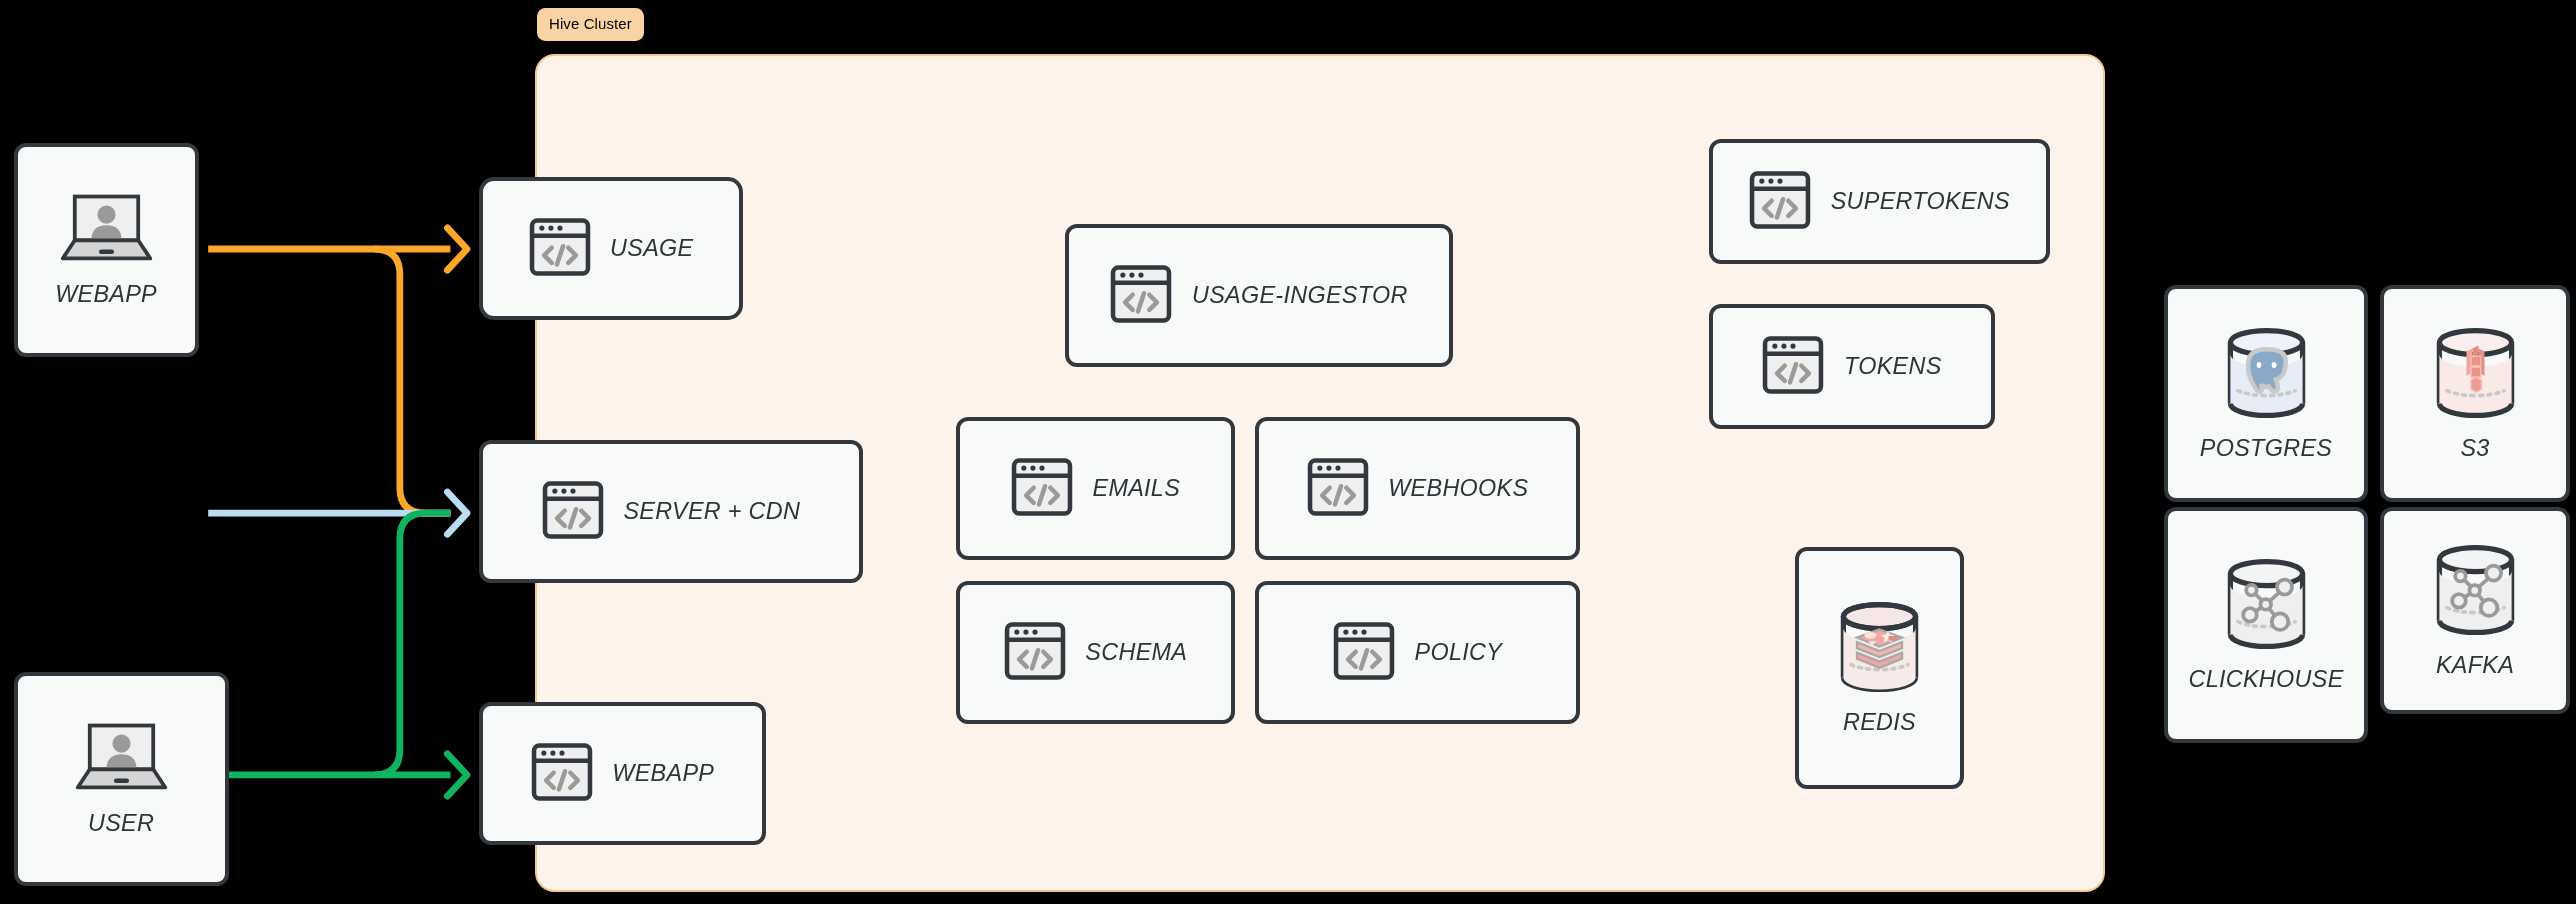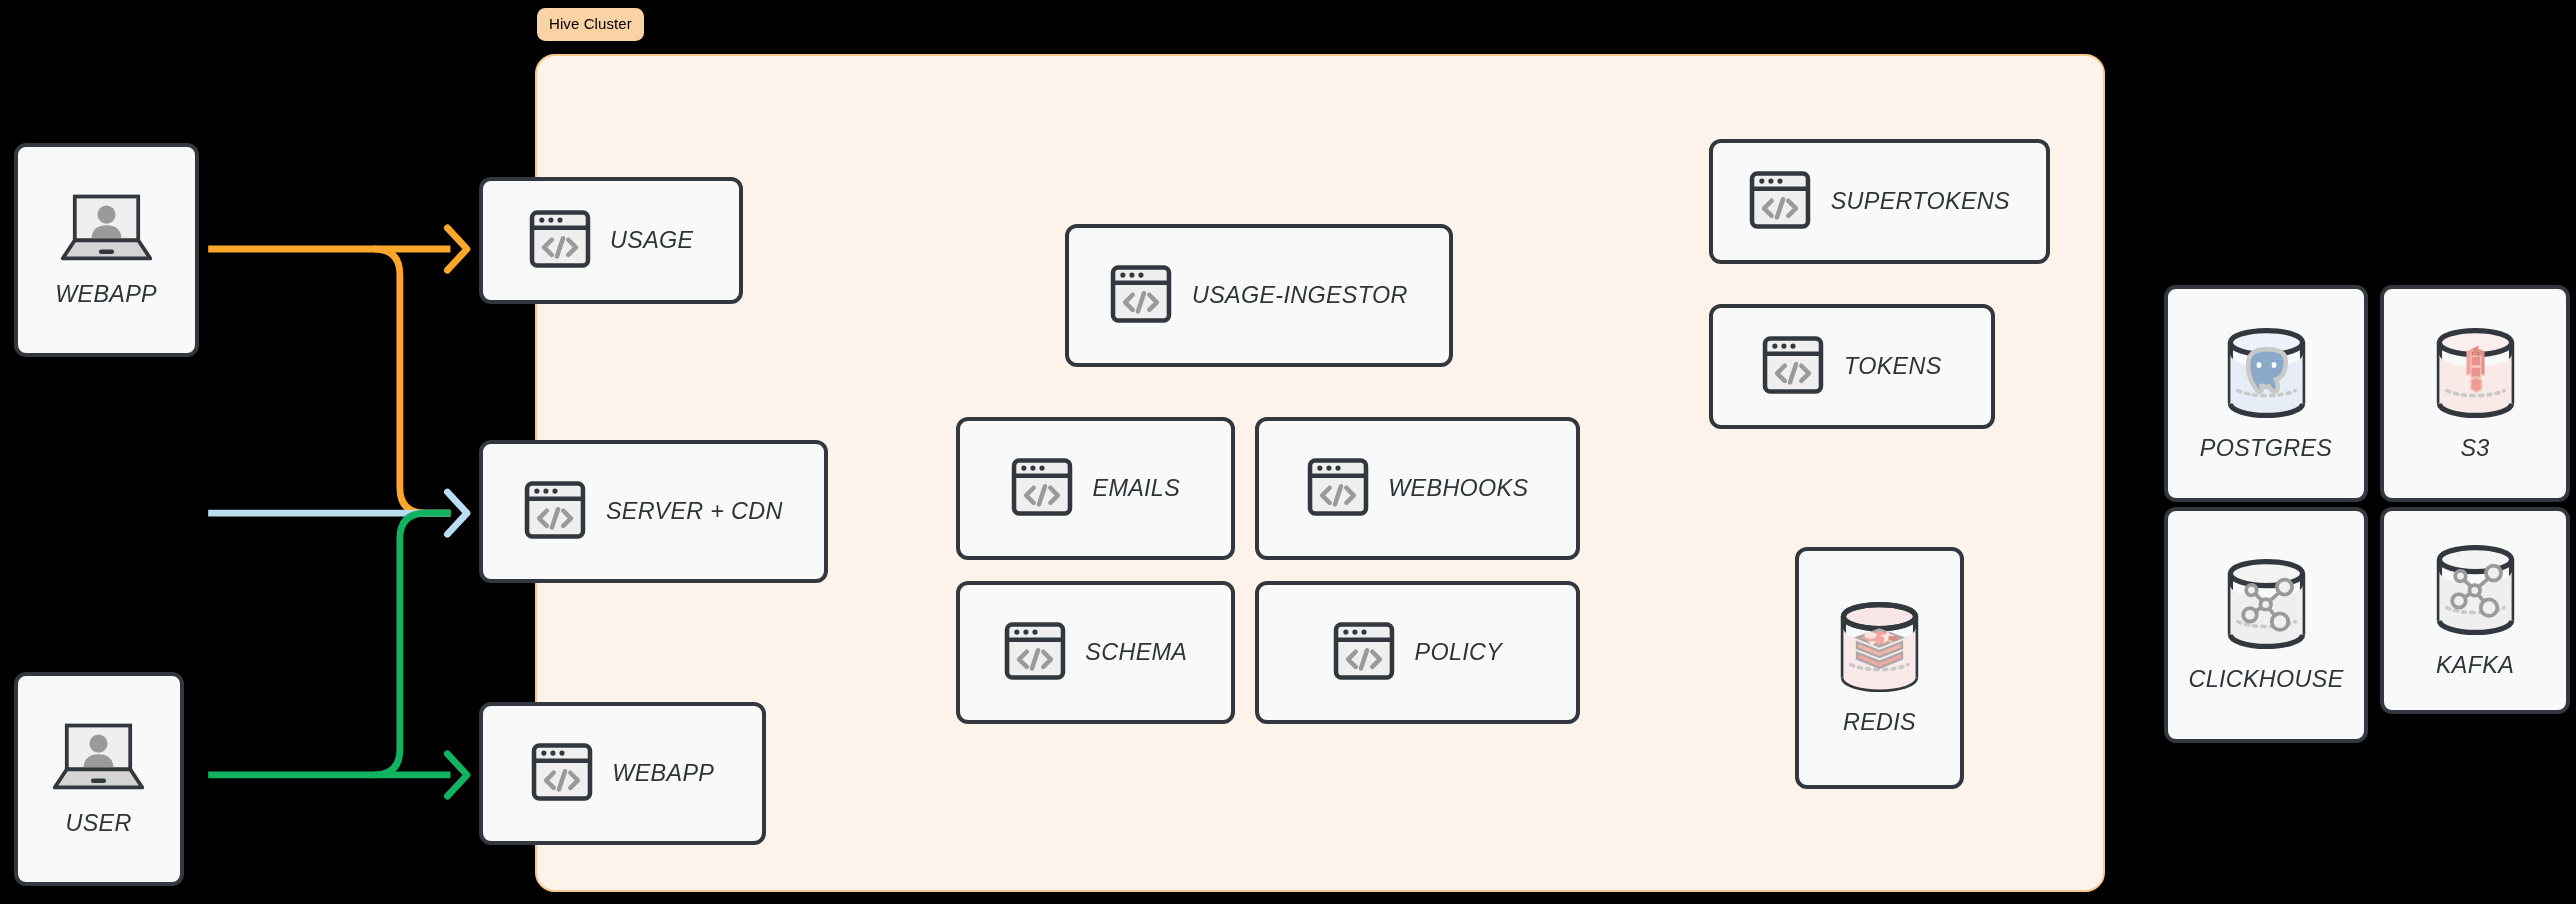--- a/index.html
+++ b/index.html
@@ -127,51 +127,51 @@
         <path d="M 44 64 q 0 -20 20 -20 q 20 0 20 20 z" fill="#9A9A9A"></path>
         <path d="M 22 64 L 6 88 L 122 88 L 106 64 Z" fill="#D4D4D4" stroke="#32383D" stroke-width="5" stroke-linejoin="round"></path>
         <rect x="54" y="76" width="20" height="6" rx="3" fill="#32383D"></rect>
         <line x1="22" y1="64" x2="106" y2="64" stroke="#32383D" stroke-width="3" stroke-dasharray="5 4"></line>
       </svg>
     </span>
     <span class="node-label">WEBAPP</span>
   </div>
 
 
-  <div class="node vertical" style="left:13.6px; top:672px; width:170px; height:214px;">
+  <div class="node vertical" style="left:13.6px; top:672px; width:215px; height:214px;">
     <span class="node-icon">
       <svg width="97" height="74" viewBox="0 0 128 98" xmlns="http://www.w3.org/2000/svg">
         <rect x="22" y="6" width="84" height="58" fill="#EFEFEF" stroke="#32383D" stroke-width="5"></rect>
         <circle cx="64" cy="30" r="12" fill="#9A9A9A"></circle>
         <path d="M 44 64 q 0 -20 20 -20 q 20 0 20 20 z" fill="#9A9A9A"></path>
         <path d="M 22 64 L 6 88 L 122 88 L 106 64 Z" fill="#D4D4D4" stroke="#32383D" stroke-width="5" stroke-linejoin="round"></path>
         <rect x="54" y="76" width="20" height="6" rx="3" fill="#32383D"></rect>
         <line x1="22" y1="64" x2="106" y2="64" stroke="#32383D" stroke-width="3" stroke-dasharray="5 4"></line>
       </svg>
     </span>
     <span class="node-label">USER</span>
   </div>
 
-  <div class="node horizontal" style="left:479px; top:177px; width:264px; height:127px;">
+  <div class="node horizontal" style="left:479px; top:177px; width:264px; height:143px;border-radius:15px;">
     <span class="node-icon">
       <svg width="62" height="62" viewBox="0 0 82 82" xmlns="http://www.w3.org/2000/svg">
         <rect x="4" y="6" width="74" height="70" rx="7" fill="#EFEFEF" stroke="#32383D" stroke-width="6"></rect>
         <path d="M 4 26 H 78" stroke="#32383D" stroke-width="6"></path>
         <circle cx="17" cy="16" r="3.4" fill="#32383D"></circle>
         <circle cx="29" cy="16" r="3.4" fill="#32383D"></circle>
         <circle cx="41" cy="16" r="3.4" fill="#32383D"></circle>
         <path d="M 30 42 L 20 52 L 30 62" fill="none" stroke="#9A9A9A" stroke-width="6" stroke-linecap="round" stroke-linejoin="round"></path>
         <path d="M 52 42 L 62 52 L 52 62" fill="none" stroke="#9A9A9A" stroke-width="6" stroke-linecap="round" stroke-linejoin="round"></path>
         <path d="M 45 40 L 37 64" fill="none" stroke="#9A9A9A" stroke-width="6" stroke-linecap="round"></path>
       </svg>
     </span>
     <span class="node-label">USAGE</span>
   </div>
 
-  <div class="node horizontal" style="left:479px; top:440px; width:349px; height:143px;">
+  <div class="node horizontal" style="left:479px; top:440px; width:384px; height:143px;">
     <span class="node-icon">
       <svg width="62" height="62" viewBox="0 0 82 82" xmlns="http://www.w3.org/2000/svg">
         <rect x="4" y="6" width="74" height="70" rx="7" fill="#EFEFEF" stroke="#32383D" stroke-width="6"></rect>
         <path d="M 4 26 H 78" stroke="#32383D" stroke-width="6"></path>
         <circle cx="17" cy="16" r="3.4" fill="#32383D"></circle>
         <circle cx="29" cy="16" r="3.4" fill="#32383D"></circle>
         <circle cx="41" cy="16" r="3.4" fill="#32383D"></circle>
         <path d="M 30 42 L 20 52 L 30 62" fill="none" stroke="#9A9A9A" stroke-width="6" stroke-linecap="round" stroke-linejoin="round"></path>
         <path d="M 52 42 L 62 52 L 52 62" fill="none" stroke="#9A9A9A" stroke-width="6" stroke-linecap="round" stroke-linejoin="round"></path>
         <path d="M 45 40 L 37 64" fill="none" stroke="#9A9A9A" stroke-width="6" stroke-linecap="round"></path>

